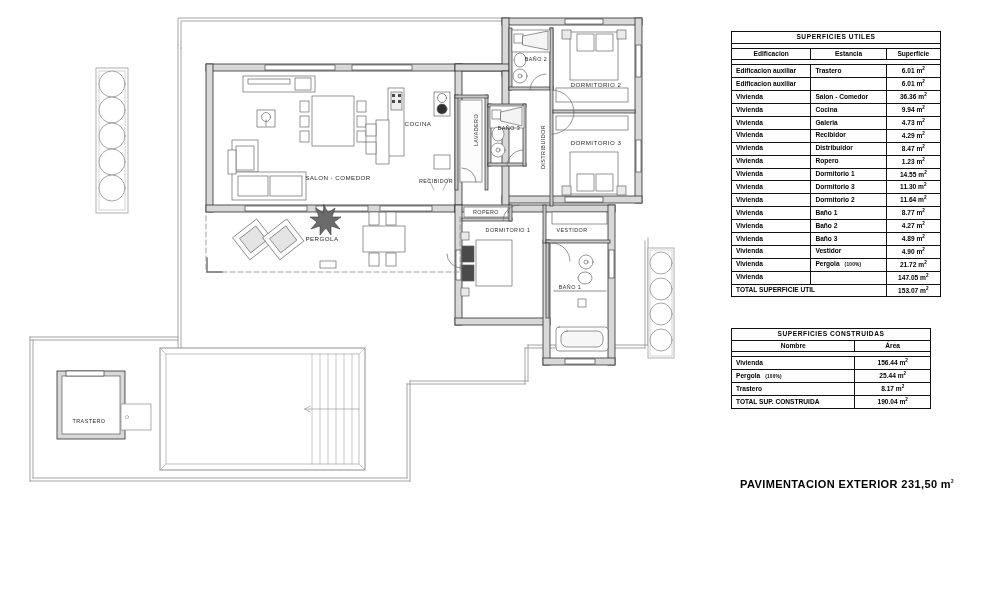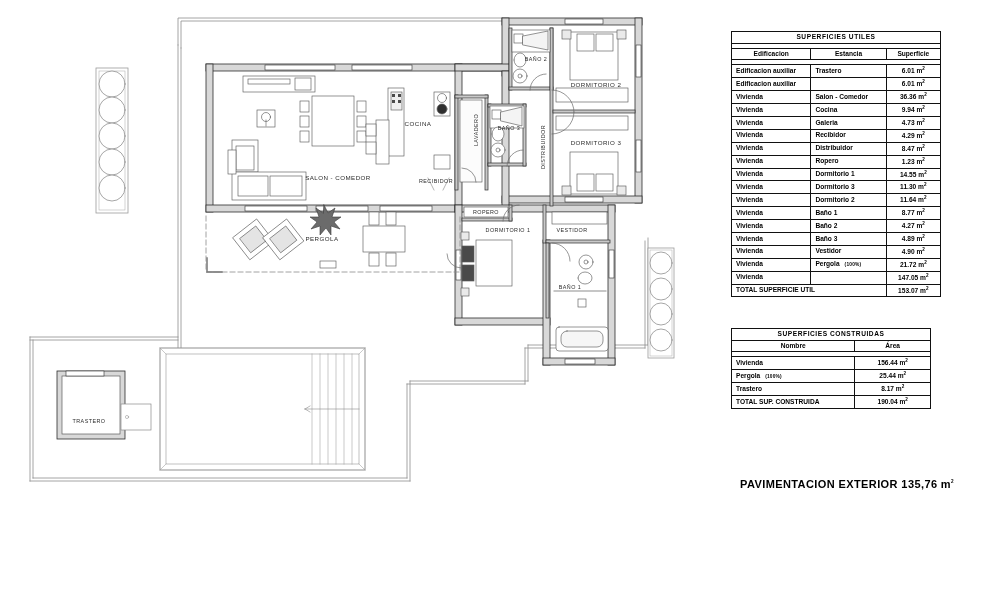--- a/index.html
+++ b/index.html
@@ -560,16 +560,16 @@
           </tr>
           <tr class="total-row">
             <td>TOTAL SUP. CONSTRUIDA</td>
             <td class="num">190.04 m<span class="sup">2</span></td>
           </tr>
         </tbody>
     </table>
   </div>
 
   <div class="pav" style="left:740px; top:478px;">
-    <span>PAVIMENTACION EXTERIOR 135,76 m</span><span class="sup">2</span>
+    <span>PAVIMENTACION EXTERIOR 231,50 m</span><span class="sup">2</span>
   </div>
 
 </div>
 
 </body></html>

